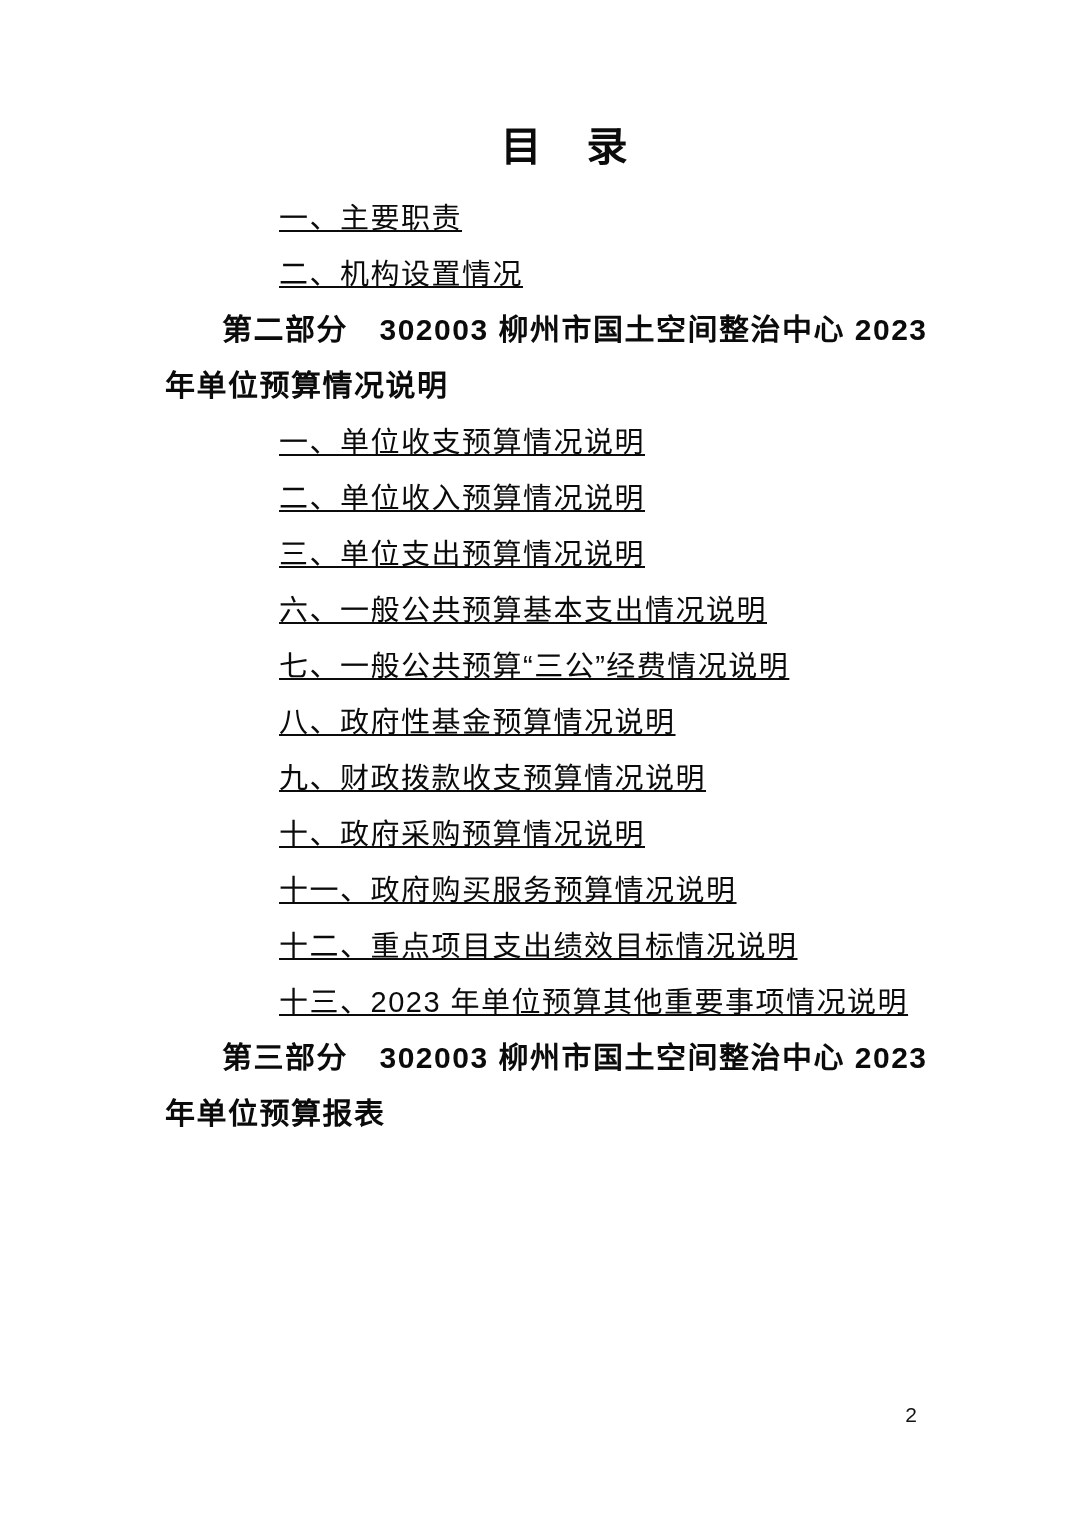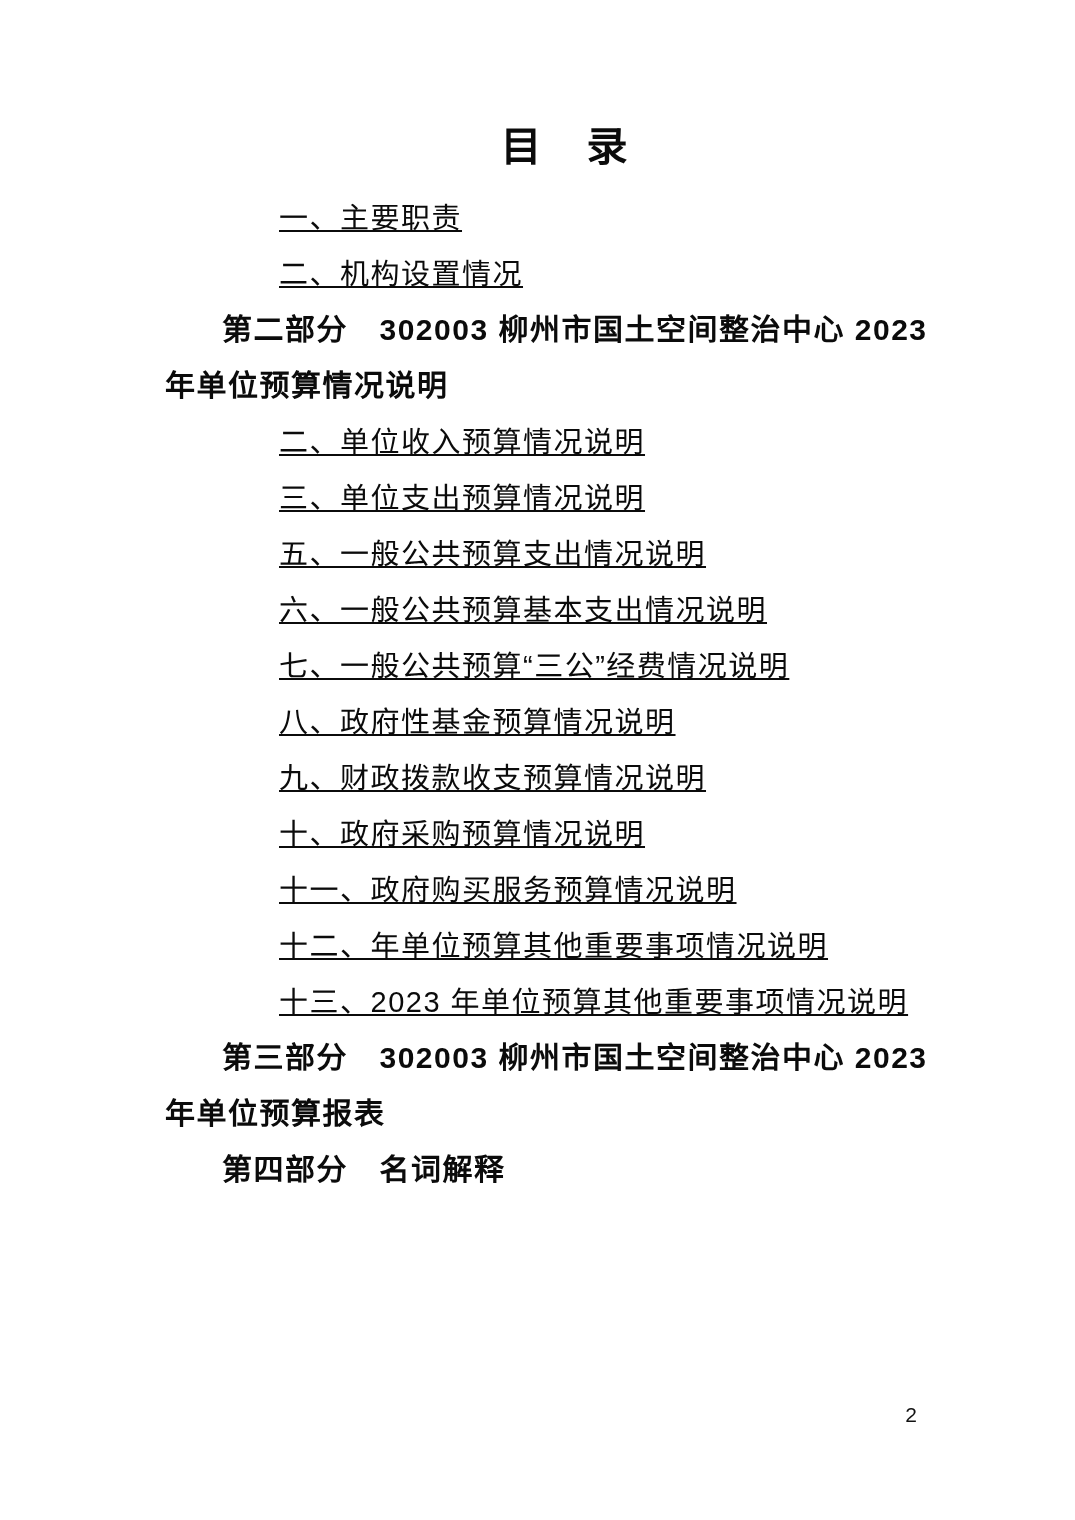--- a/index.html
+++ b/index.html
@@ -67,30 +67,29 @@
 <body>
 
 <div class="page">
 
   <h1 class="doc-title">目　录</h1>
 
   <div class="toc">
     <p class="toc-entry item">一、主要职责</p>
     <p class="toc-entry item">二、机构设置情况</p>
     <p class="toc-entry part">第二部分　302003 柳州市国土空间整治中心 2023 年单位预算情况说明</p>
+    <p class="toc-entry item">一、单位收支预算情况说明</p>
     <p class="toc-entry item">二、单位收入预算情况说明</p>
     <p class="toc-entry item">三、单位支出预算情况说明</p>
-    <p class="toc-entry item">五、一般公共预算支出情况说明</p>
     <p class="toc-entry item">六、一般公共预算基本支出情况说明</p>
     <p class="toc-entry item">七、一般公共预算“三公”经费情况说明</p>
     <p class="toc-entry item">八、政府性基金预算情况说明</p>
     <p class="toc-entry item">九、财政拨款收支预算情况说明</p>
     <p class="toc-entry item">十、政府采购预算情况说明</p>
     <p class="toc-entry item">十一、政府购买服务预算情况说明</p>
-    <p class="toc-entry item">十二、年单位预算其他重要事项情况说明</p>
+    <p class="toc-entry item">十二、重点项目支出绩效目标情况说明</p>
     <p class="toc-entry item">十三、2023 年单位预算其他重要事项情况说明</p>
     <p class="toc-entry part">第三部分　302003 柳州市国土空间整治中心 2023 年单位预算报表</p>
-    <p class="toc-entry part">第四部分　名词解释</p>
   </div>
 
   <div class="page-footer">2</div>
 
 </div>
 
 </body></html>

